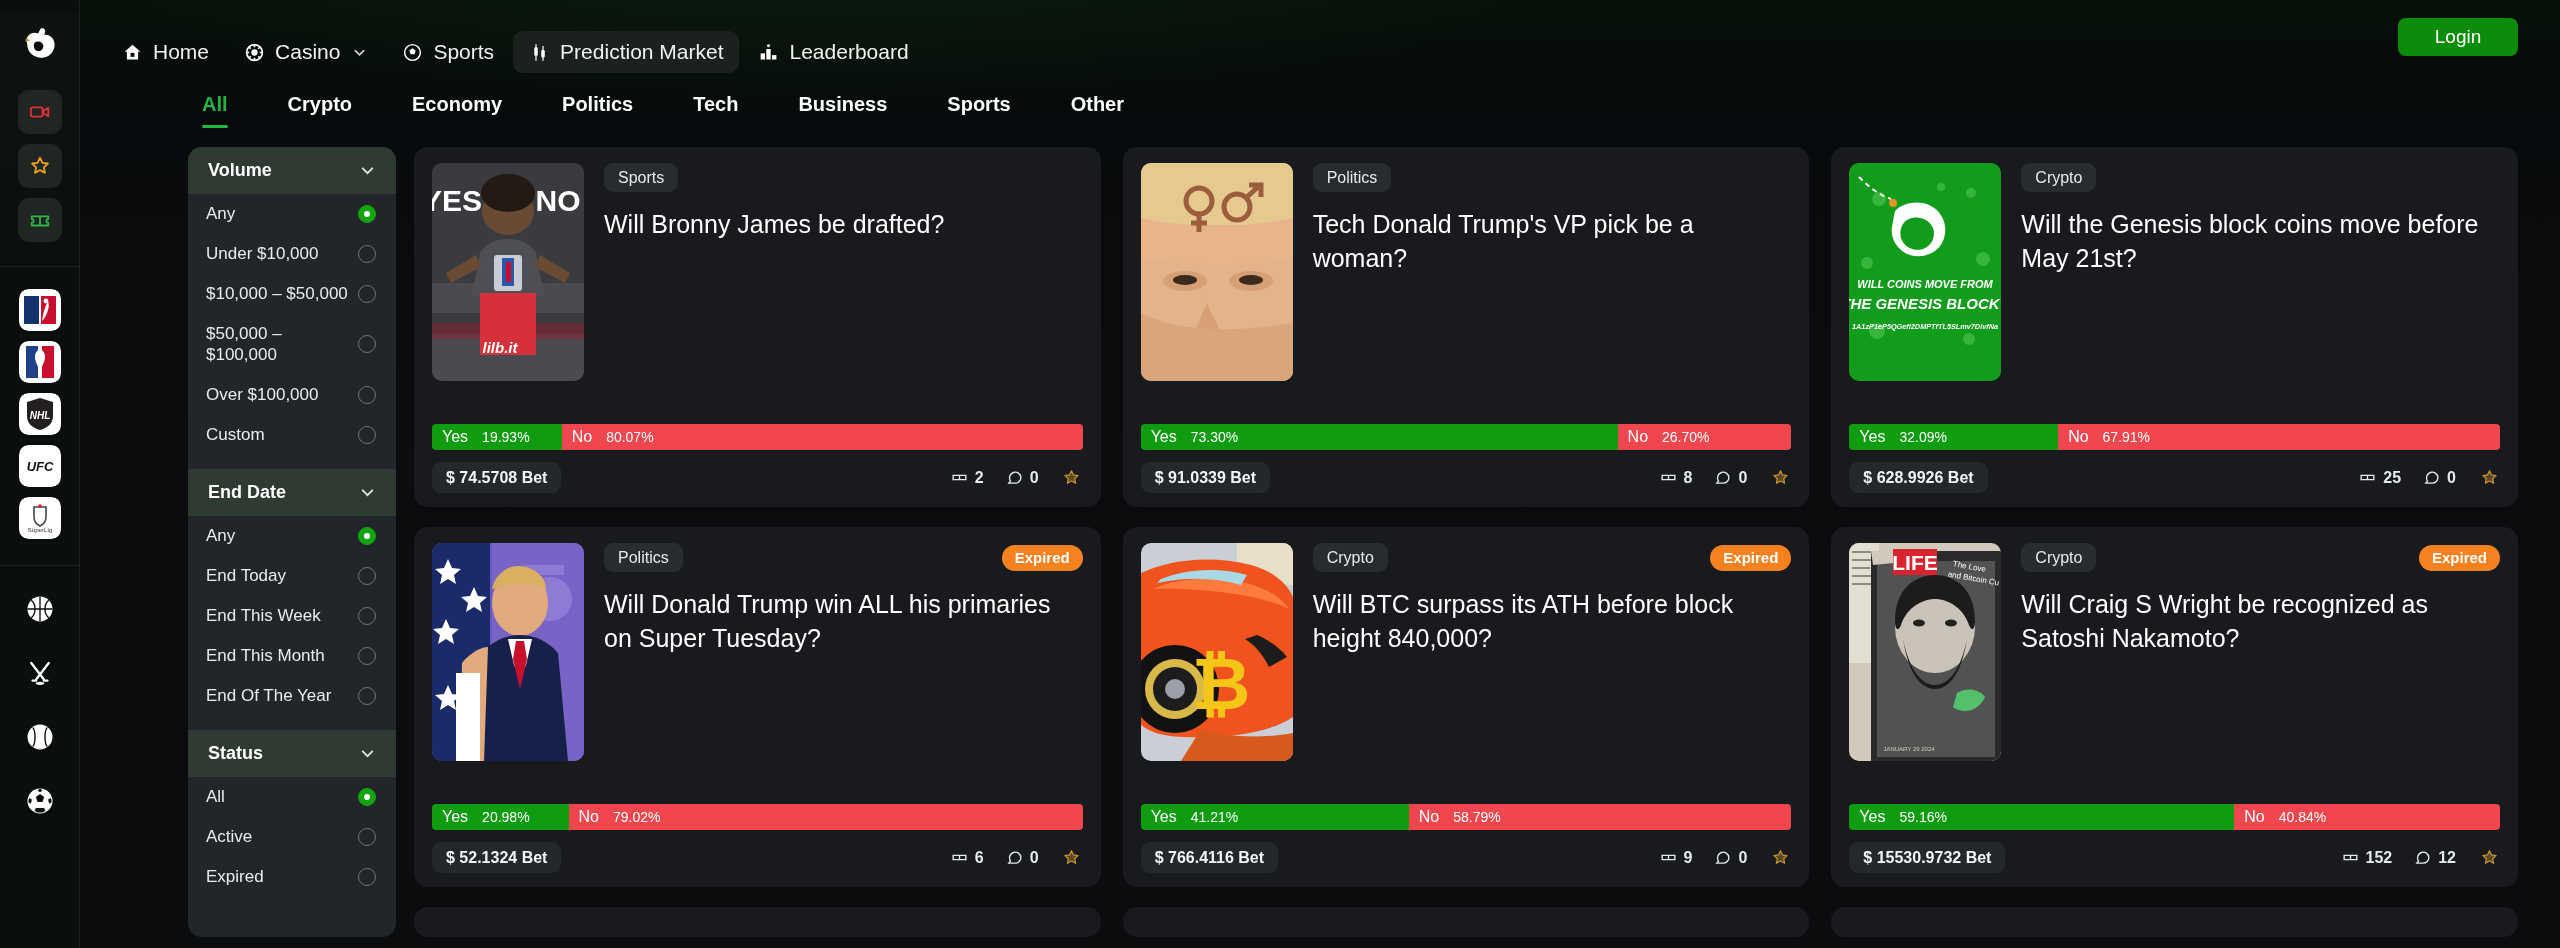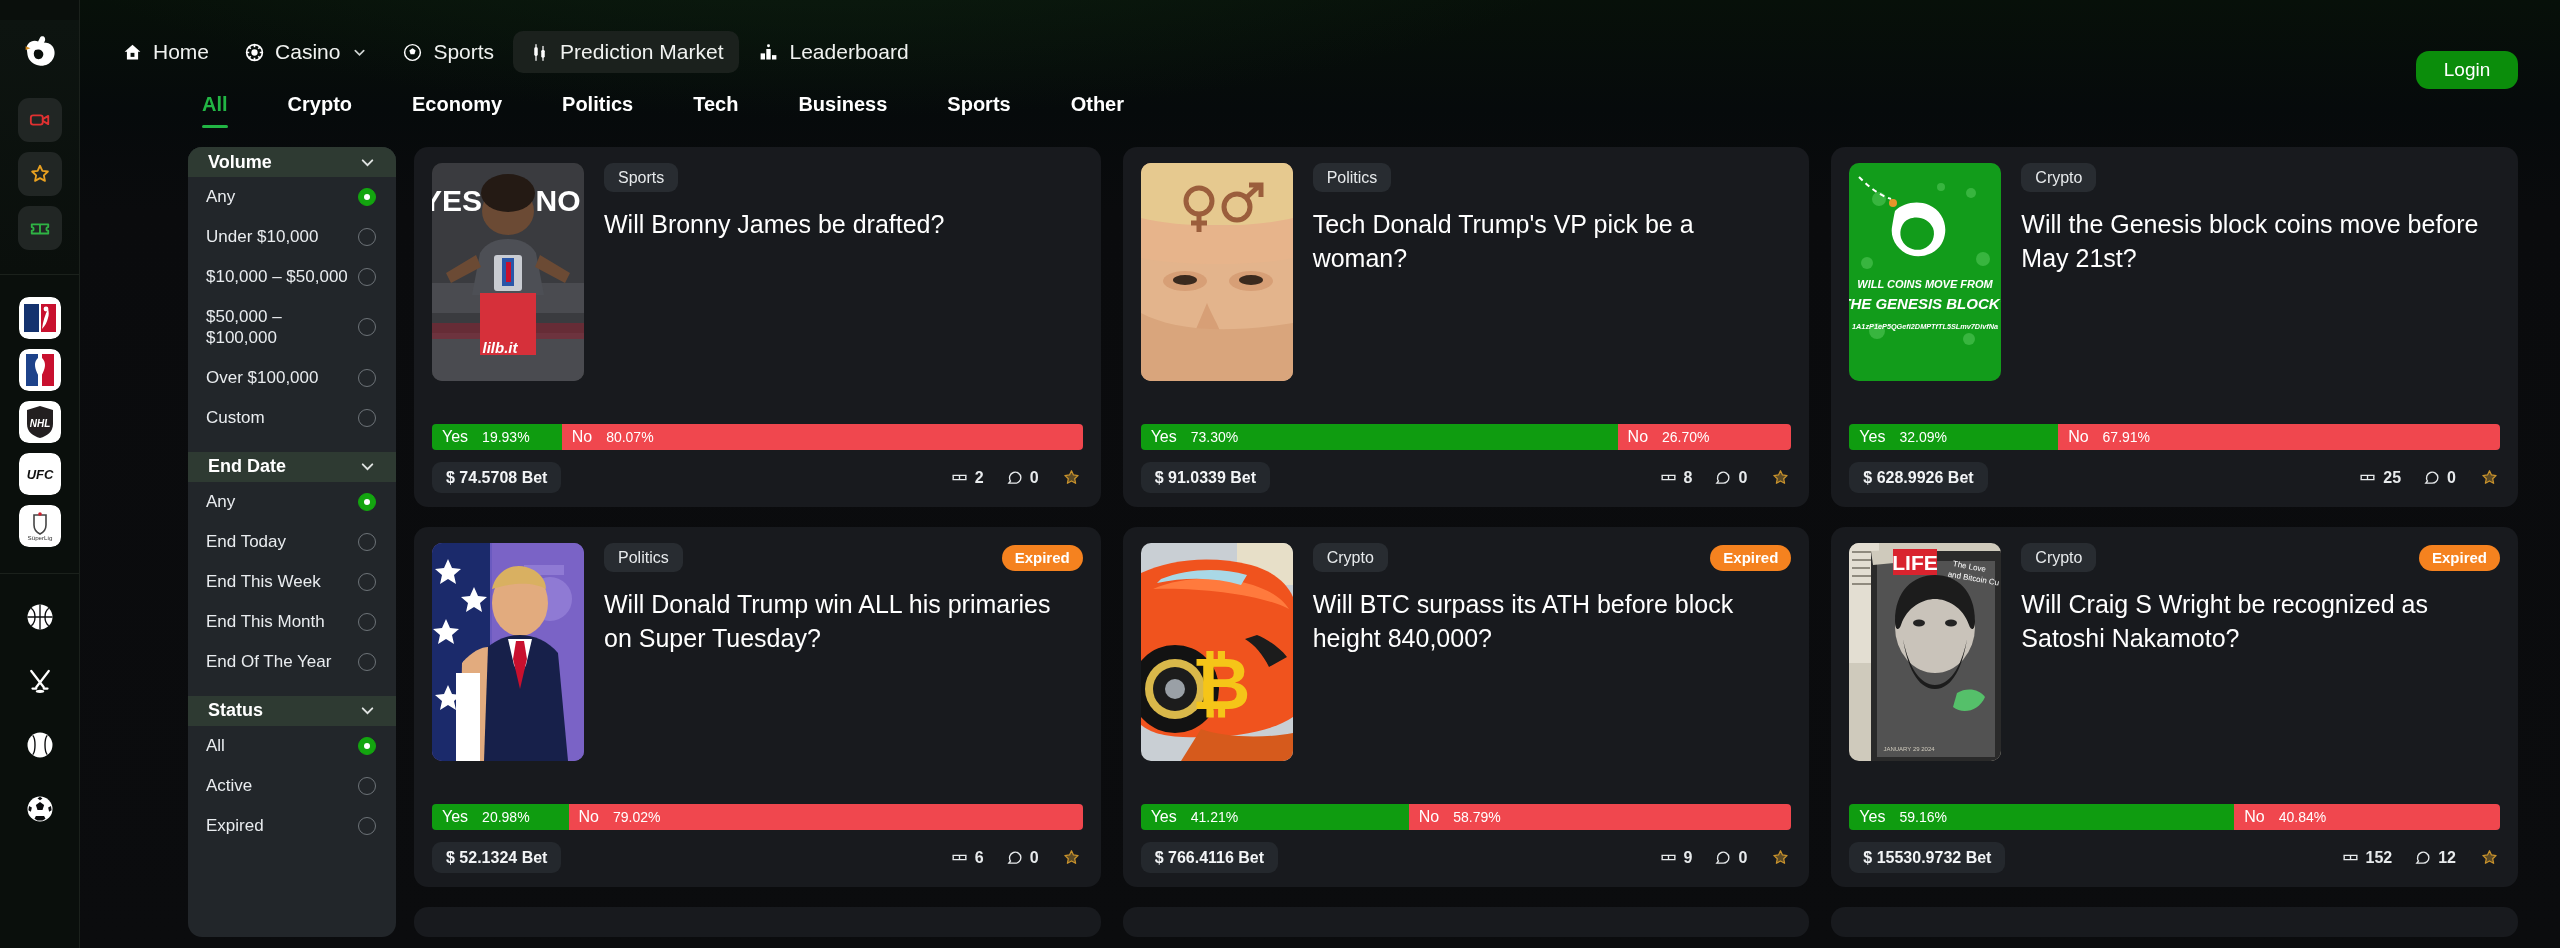--- a/index.html
+++ b/index.html
@@ -11,21 +11,21 @@
     color: #e8eaed;
   }
   .app { position: relative; width: 2560px; height: 948px; display: flex; }
 
   
   .rail {
     width: 80px; height: 948px; flex: 0 0 80px;
     background: #0a0f0c;
     border-right: 1px solid #1b211c;
     display: flex; flex-direction: column; align-items: center;
-    padding-top: 20px;
+    padding-top: 12px;
     position: relative; z-index: 5;
   }
   .rail-top {
     width: 100%; display: flex; flex-direction: column; align-items: center;
     background: linear-gradient(180deg,#0d1410 0%,#0a0f0c 100%);
     padding-bottom: 14px;
     border-bottom: 1px solid #1b211c;
   }
   .rail-logo {
     width: 52px; height: 52px; margin: 6px 0 20px 0;
@@ -68,24 +68,24 @@
   .nav-item {
     display: flex; align-items: center; gap: 10px;
     padding: 9px 15px; border-radius: 10px;
     font-size: 21px; color: #f0f2f0; white-space: nowrap;
   }
   .nav-item.active { background: #1b211d; }
   .nav-ico { width: 22px; height: 22px; display: flex; align-items: center; justify-content: center; flex: 0 0 22px; }
   .chev { width: 15px; height: 15px; display:flex; align-items:center; justify-content:center; margin-left:2px; }
   .login-btn {
     position: absolute; right: 42px; top: 18px;
-    width: 102px; height: 38px; border-radius: 13px;
+    width: 120px; height: 38px; border-radius: 8px;
     background: #0b8d0b; color: #fff; font-size: 19px;
     display: flex; align-items: center; justify-content: center;
-    border: none; cursor: pointer; font-family: inherit; margin-top: 33px;
+    border: none; cursor: pointer; font-family: inherit;
   }
 
   
   .cats {
     display: flex; align-items: flex-start; gap: 0;
     padding: 20px 0 0 108px; height: 62px;
   }
   .cat {
     font-size: 20px; color: #ffffff; font-weight: bold;
     padding: 0 30px 12px 30px; position: relative; white-space: nowrap;
@@ -102,21 +102,21 @@
   .body { display: flex; padding: 12px 42px 0 22px; gap: 18px; }
 
   
   .filters {
     width: 208px; flex: 0 0 208px; margin-left: 86px;
     border-radius: 14px; overflow: hidden;
     background: #22262a;
   }
   .fgroup { background: #22262a; }
   .fhead {
-    height: 30px; background: #2e3a32;
+    height: 47px; background: #2e3a32;
     display: flex; align-items: center; justify-content: space-between;
     padding: 0 20px; font-size: 18px; color: #ffffff; font-weight: bold;
     cursor: pointer;
   }
   .fhead .chev { width: 18px; height: 18px; }
   .frow {
     display: flex; align-items: center; justify-content: space-between;
     padding: 9px 20px 9px 18px; min-height: 40px; cursor: pointer;
   }
   .frow:first-of-type { padding-top: 16px; }

